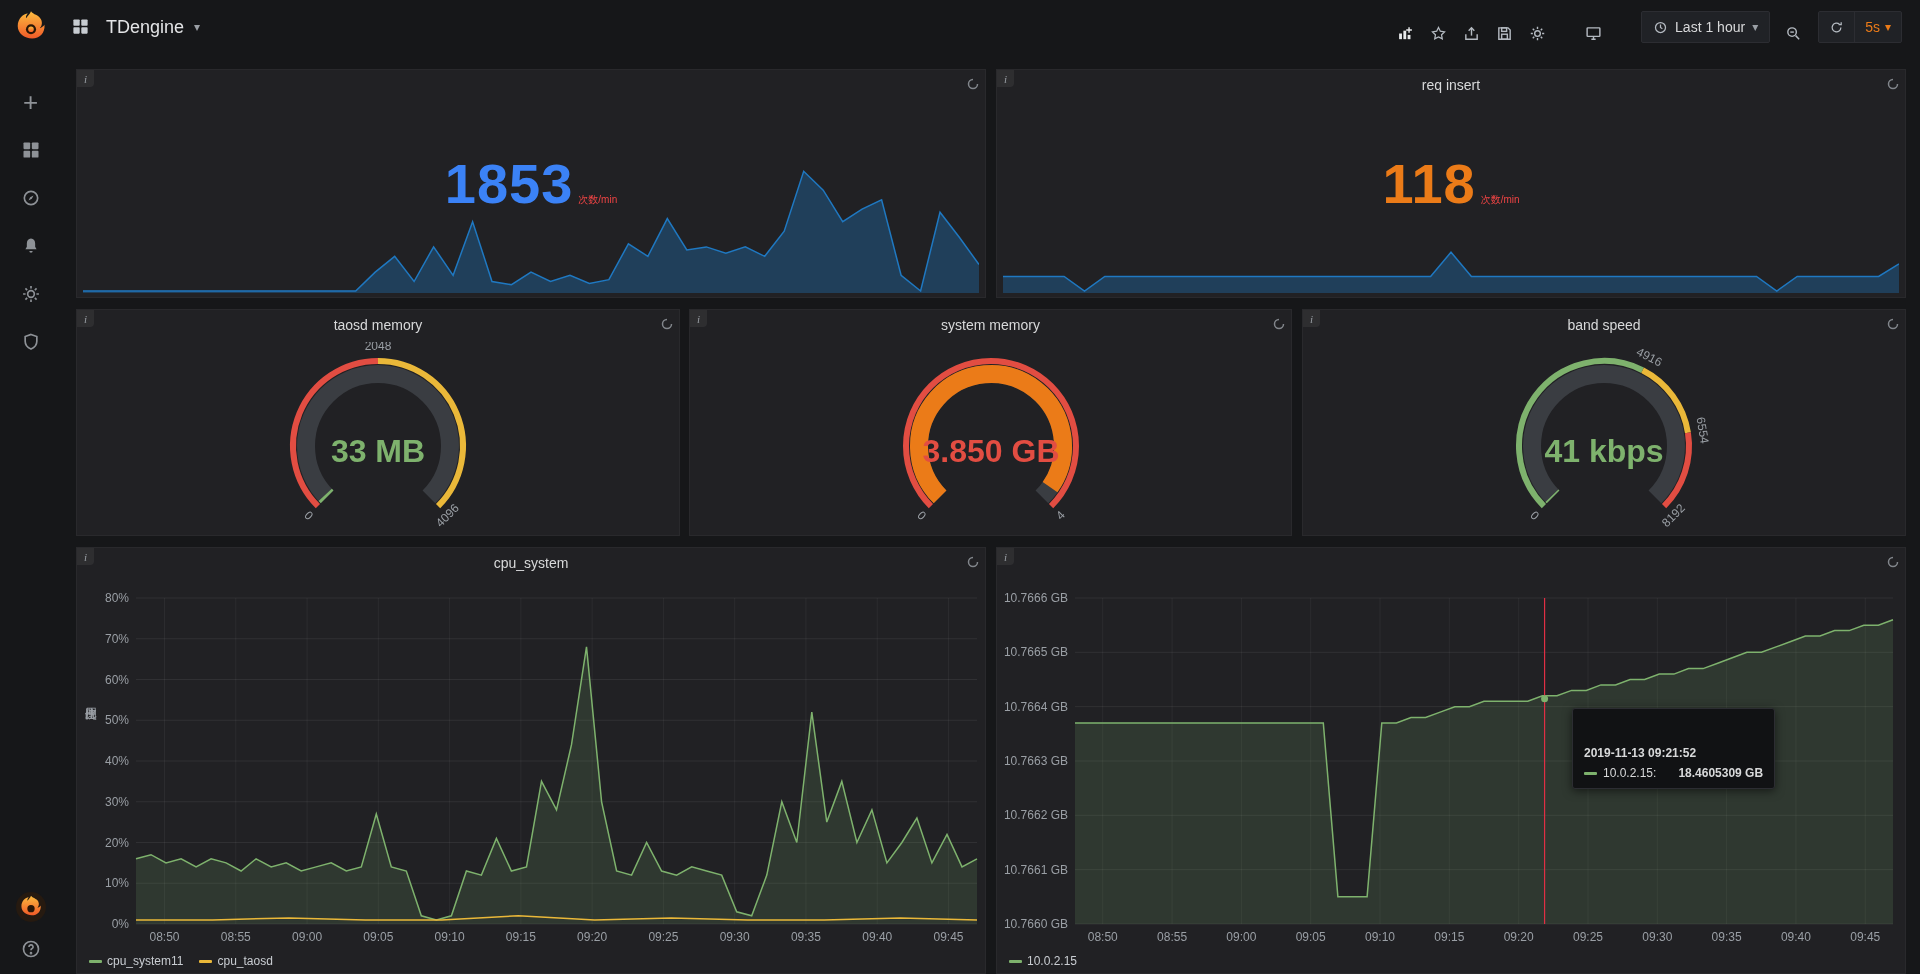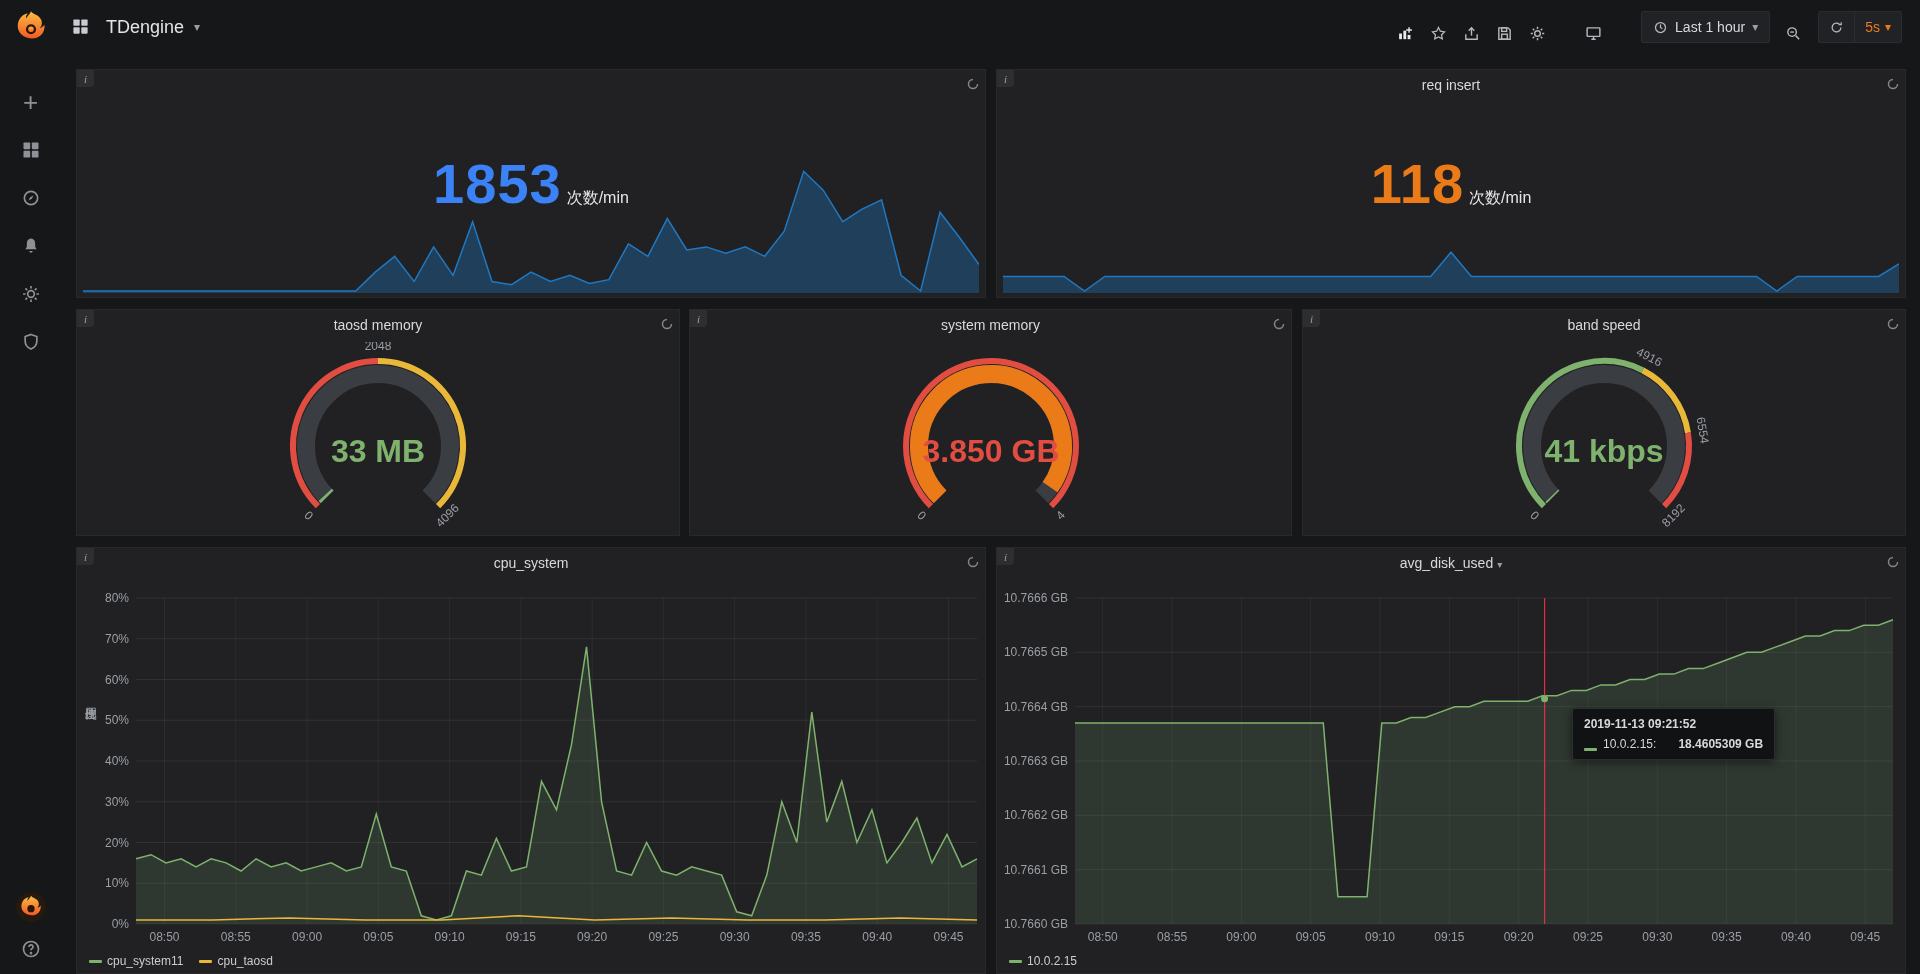--- a/index.html
+++ b/index.html
@@ -48,34 +48,34 @@
   .panel-title{position:absolute;top:7px;left:0;right:0;text-align:center;font-size:14px;font-weight:500;
     color:#d8d9da;cursor:pointer;z-index:4;}
   .panel-info{position:absolute;top:0;left:0;width:17px;height:17px;background:rgba(255,255,255,0.06);
     color:#9a9fa5;font-size:11px;font-style:italic;font-family:"Liberation Serif","DejaVu Serif",serif;
     display:flex;align-items:center;justify-content:center;border-bottom-right-radius:4px;z-index:4;cursor:pointer;}
   .panel-spin{position:absolute;top:6px;right:6px;z-index:4;opacity:.8;}
   
   .stat-value{position:absolute;inset:0;display:flex;align-items:center;justify-content:center;z-index:2;}
   .stat-inner{display:flex;align-items:baseline;}
   .stat-num{font-size:56px;font-weight:bold;letter-spacing:1px;}
-  .stat-unit{font-size:16px;color:#e5e5e5;margin-left:5px;}
+  .stat-unit{font-size:10px;color:#ef4444;margin-left:5px;}
   .spark{position:absolute;left:6px;right:6px;bottom:4px;height:58%;z-index:1;}
   
   .gauge-body{position:absolute;top:32px;left:0;right:0;display:flex;justify-content:center;}
   
   .chart-area{position:absolute;inset:0;}
   .ylabel{position:absolute;left:5px;top:150px;writing-mode:vertical-rl;color:#9a9fa5;font-size:12px;z-index:2;}
   .chart-legend{position:absolute;left:12px;top:406px;display:flex;gap:16px;font-size:12px;color:#c9cdd2;z-index:3;}
   .legend-item{display:flex;align-items:center;gap:5px;cursor:pointer;}
   .legend-dash{display:inline-block;width:13px;height:3px;border-radius:1px;}
   .tooltip{position:absolute;background:#111214;border:1px solid #2c2d32;border-radius:3px;padding:8px 11px;
     font-size:12px;z-index:6;box-shadow:0 2px 10px rgba(0,0,0,.55);white-space:nowrap;}
-  .tt-time{color:#d8d9da;margin-bottom:6px;font-weight:bold;}
-  .tt-row{display:flex;align-items:flex-end;gap:6px;color:#d8d9da;}
+  .tt-time{color:#d8d9da;margin-bottom:6px;font-weight:bold;margin-top:29px;}
+  .tt-row{display:flex;align-items:center;gap:6px;color:#d8d9da;}
   .tt-val{margin-left:16px;font-weight:bold;}
 </style>
 </head>
 <body>
 
 <nav class="sidebar">
   <div class="logo">
     <svg viewBox="0 0 32 32">
       <defs>
           <linearGradient id="glg" x1="0" y1="0" x2="0" y2="1">
@@ -392,23 +392,20 @@
       </span>
       <span class="legend-item">
         <span class="legend-dash" style="background: rgb(234, 184, 57);"></span>
         <span>cpu_taosd</span>
       </span>
     </div>
 </section>
 
 <section class="panel" style="left:996px;top:547px;width:910px;height:427px;">
   <div class="panel-info">i</div>
-  <div class="panel-title">
-    <span>avg_disk_used</span><span class="caret small">▾</span>
-  </div>
   <div class="panel-spin">
     <svg width="12" height="12" viewBox="0 0 16 16">
         <path d="M14 8A6 6 0 1 1 8 2" stroke="#9a9fa5" stroke-width="2" fill="none"></path>
       </svg>
   </div>
   <div class="chart-area"><svg width="910" height="427">
         <line x1="78" x2="896" y1="376" y2="376" stroke="rgba(255,255,255,0.07)"></line>
         <text x="71" y="380" fill="#9a9fa5" font-size="12" text-anchor="end">10.7660 GB</text>
         <line x1="78" x2="896" y1="321.6666666666667" y2="321.6666666666667" stroke="rgba(255,255,255,0.07)"></line>
         <text x="71" y="325.6666666666667" fill="#9a9fa5" font-size="12" text-anchor="end">10.7661 GB</text>

